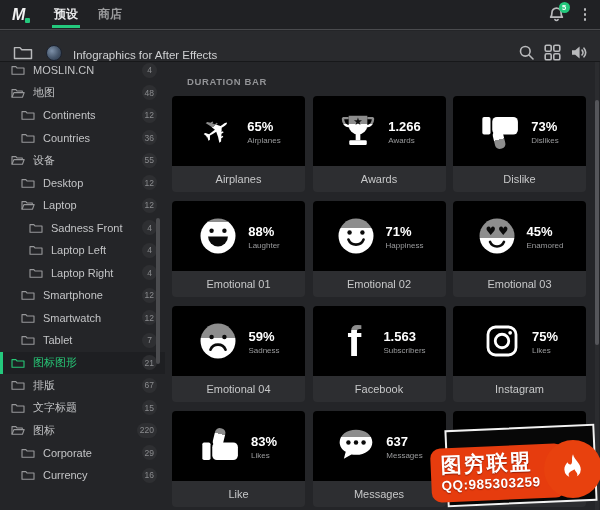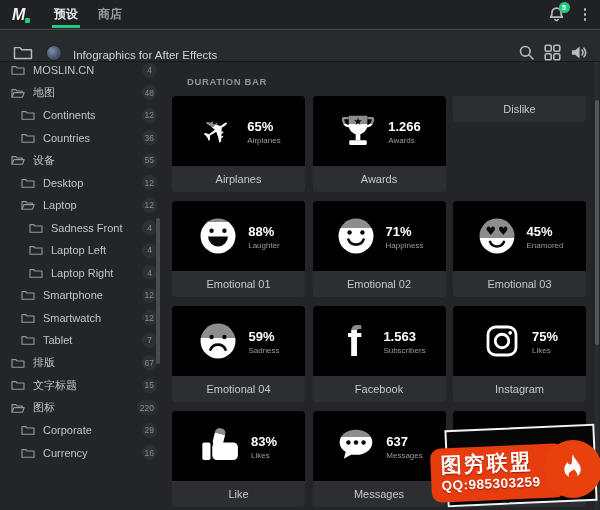--- a/index.html
+++ b/index.html
@@ -282,20 +282,27 @@
         <span class="slab">Smartwatch</span>
         <span class="cnt">12</span>
       </div>
       <div class="srow lv2">
         <svg class="fold" width="14" height="12">
             <use href="#sym-folder"></use>
           </svg>
         <span class="slab">Tablet</span>
         <span class="cnt">7</span>
       </div>
+      <div class="srow lv1 active">
+        <svg class="fold" width="14" height="12">
+            <use href="#sym-folder"></use>
+          </svg>
+        <span class="slab">图标图形</span>
+        <span class="cnt">21</span>
+      </div>
       <div class="srow lv1">
         <svg class="fold" width="14" height="12">
             <use href="#sym-folder"></use>
           </svg>
         <span class="slab">排版</span>
         <span class="cnt">67</span>
       </div>
       <div class="srow lv1">
         <svg class="fold" width="14" height="12">
             <use href="#sym-folder"></use>
@@ -356,20 +363,33 @@
           </svg>
           <div class="stat">
               <div class="val">1.266</div>
               <div class="sub">Awards</div>
             </div>
         </div>
         <div class="caption">Awards</div>
       </div>
 
       <div class="card">
+        <div class="thumb">
+          <svg width="42" height="42" viewBox="0 0 36 36">
+            <g transform="scale(1,-1) translate(0,-36)" fill="url(#g73)">
+              <rect x="2" y="15" width="7" height="15" rx="1.5"></rect>
+              <rect x="10.5" y="15" width="22" height="15" rx="4"></rect>
+              <rect x="12" y="2.5" width="9" height="16" rx="4" transform="rotate(14 16 10)"></rect>
+            </g>
+          </svg>
+          <div class="stat">
+              <div class="val">73%</div>
+              <div class="sub">Dislikes</div>
+            </div>
+        </div>
         <div class="caption">Dislike</div>
       </div>
 
       <div class="card">
         <div class="thumb">
           <svg width="42" height="42" viewBox="0 0 36 36">
             <circle cx="18" cy="18" r="15" fill="url(#g88)"></circle>
             <circle cx="12.5" cy="13.5" r="1.9" fill="#0a0a0a"></circle>
               <circle cx="23.5" cy="13.5" r="1.9" fill="#0a0a0a"></circle>
             <path d="M9.5 18.5 a8.5 8.5 0 0 0 17 0 z" fill="#0a0a0a"></path>

